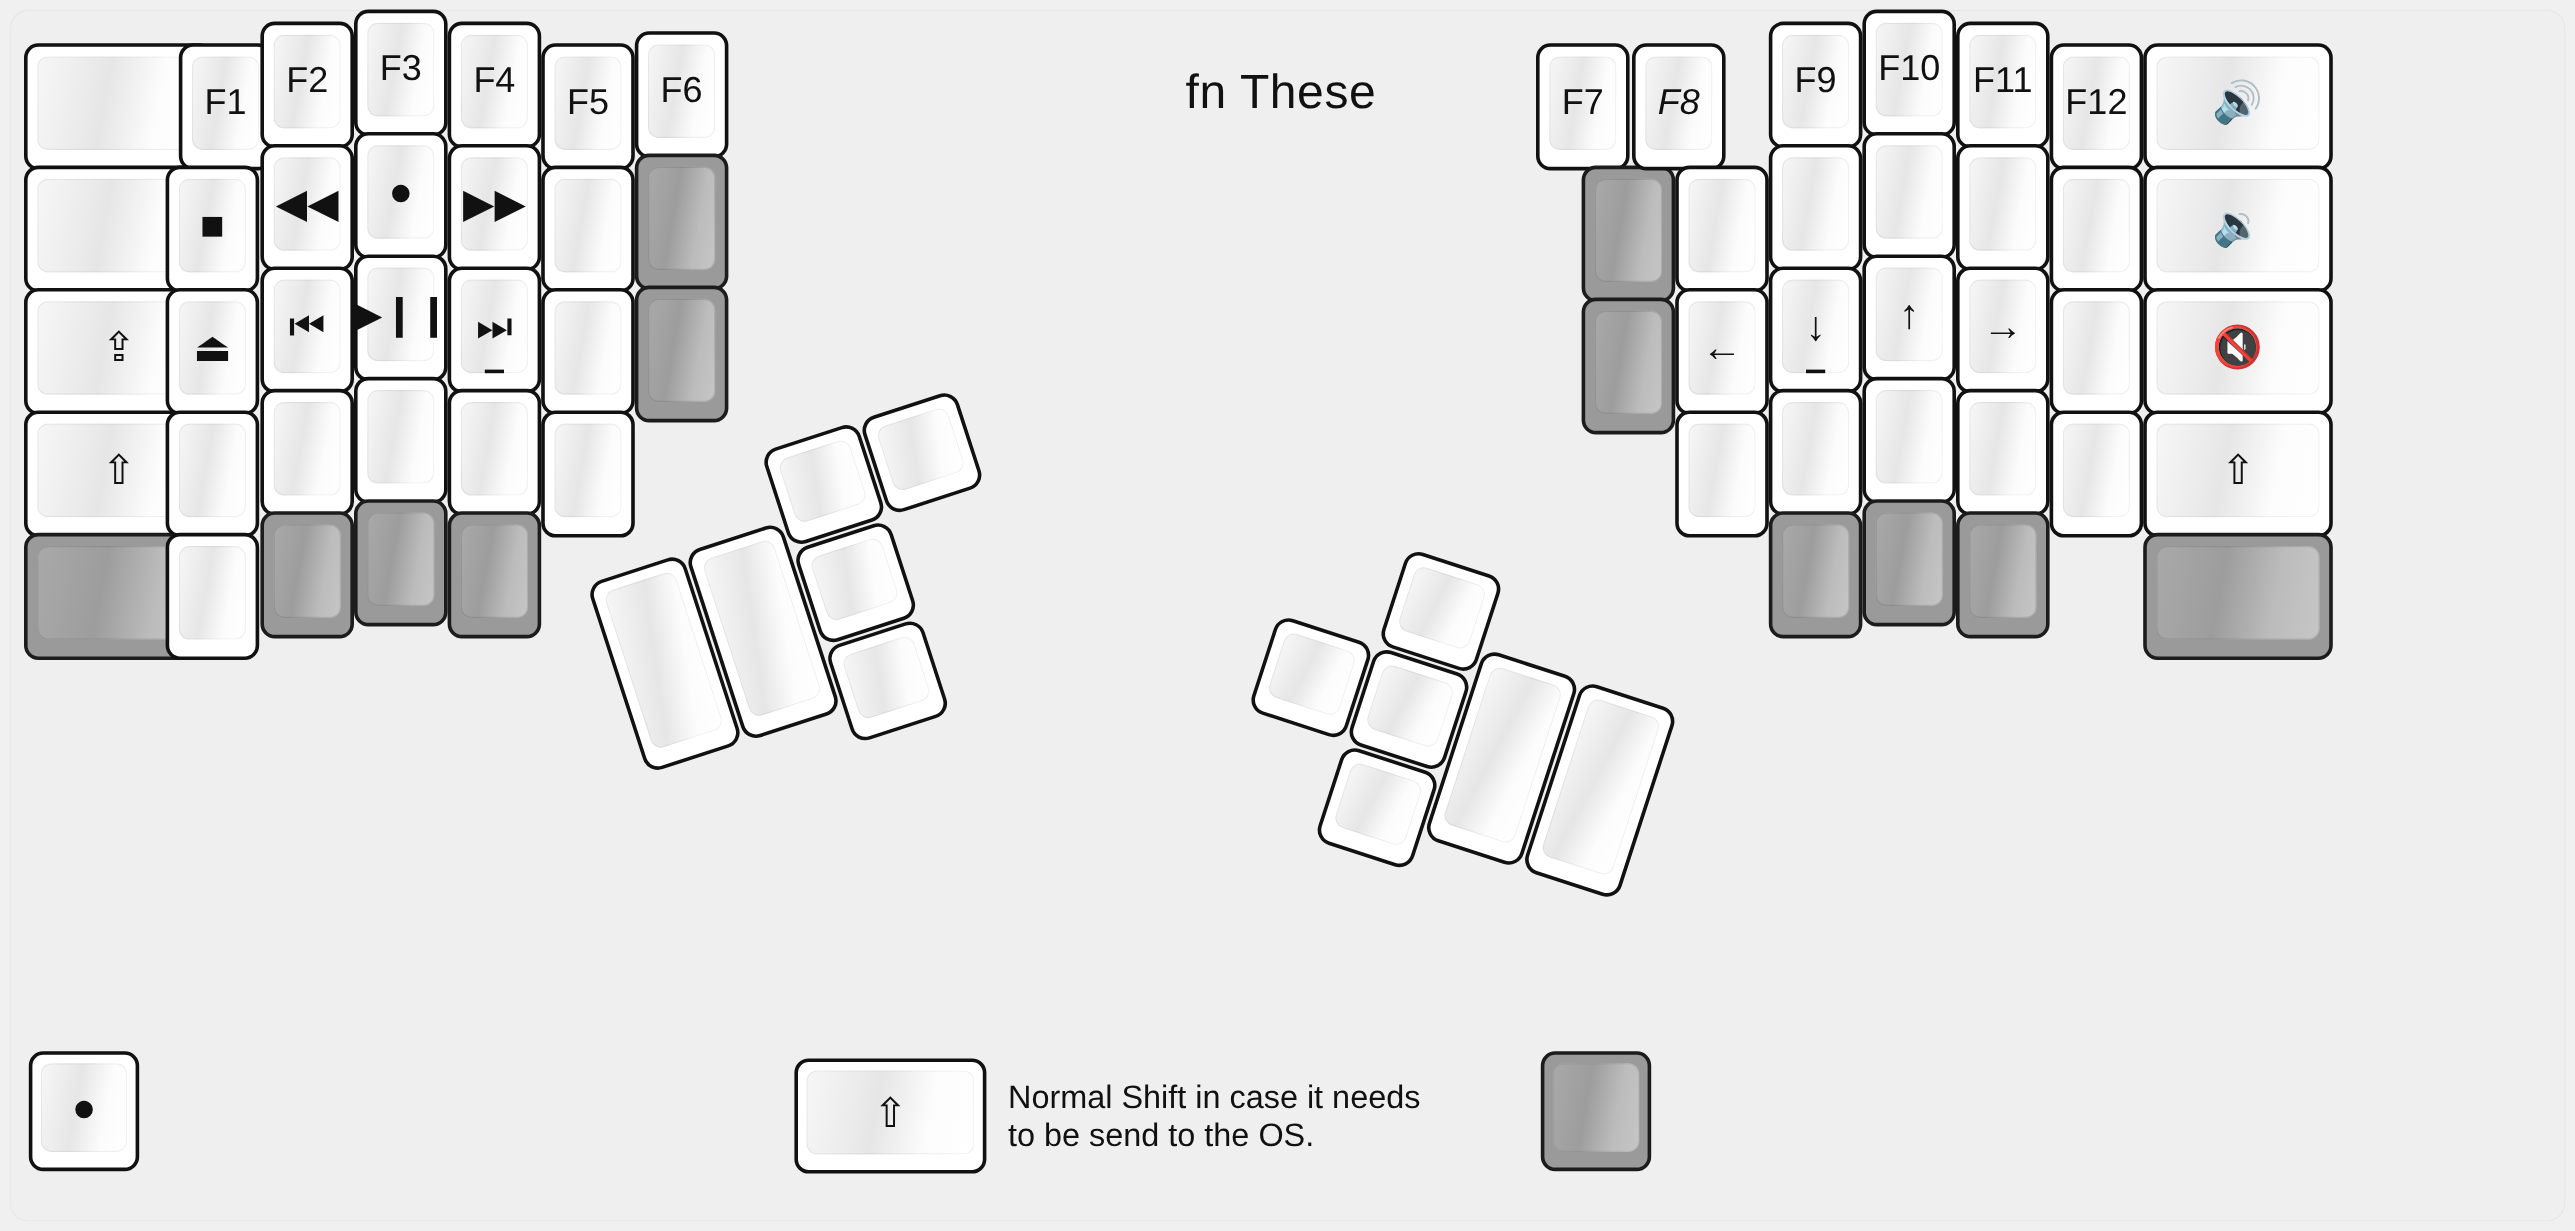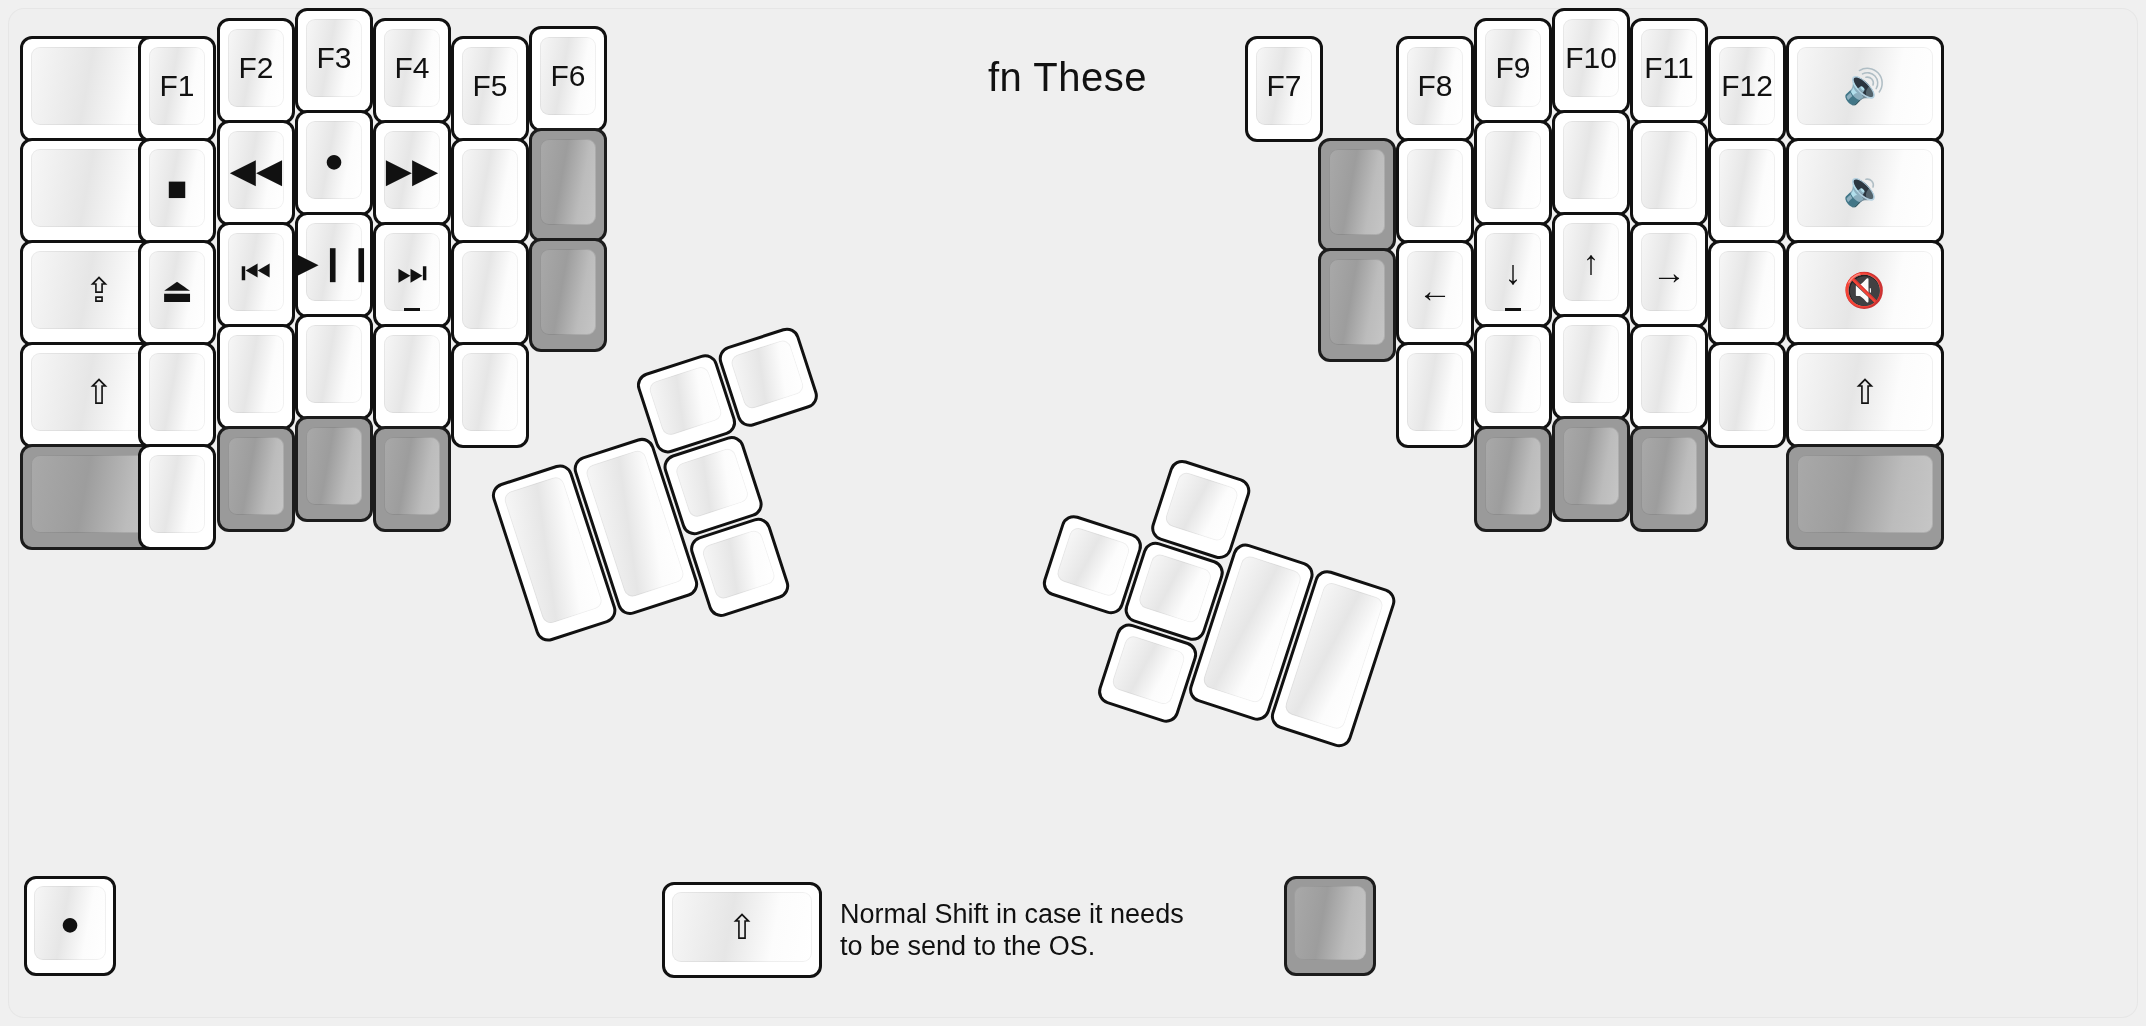--- a/index.html
+++ b/index.html
@@ -165,21 +165,21 @@
         <div class="lbl glyph">⇪</div>
       </div>
       <div class="key" style="left: 20px; top: 342px; width: 158px; height: 106px;">
         <div class="cap"></div>
         <div class="lbl glyph">⇧</div>
       </div>
       <div class="key trans" style="left: 20px; top: 444px; width: 158px; height: 106px;">
         <div class="cap"></div>
         <div class="lbl"></div>
       </div>
-      <div class="key" style="left: 138px; top: 36px; width: 78px; height: 106px;">
+      <div class="key" style="left: 149px; top: 36px; width: 78px; height: 106px;">
         <div class="cap"></div>
         <div class="lbl">F1</div>
       </div>
       <div class="key" style="left: 138px; top: 138px; width: 78px; height: 106px;">
         <div class="cap"></div>
         <div class="lbl glyph">■</div>
       </div>
       <div class="key" style="left: 138px; top: 240px; width: 78px; height: 106px;">
         <div class="cap"></div>
         <div class="lbl glyph">⏏</div>
@@ -302,33 +302,33 @@
           <div class="cap"></div>
           <div class="lbl"></div>
         </div>
         <div class="key" style="left: 258px; top: 0px; width: 84px; height: 84px;">
           <div class="cap"></div>
           <div class="lbl"></div>
         </div>
       </div>
     </div>
   <div id="right-half">
-      <div class="key" style="left: 1245px; top: 36px; width: 78px; height: 106px;">
+      <div class="key" style="left: 1280px; top: 36px; width: 78px; height: 106px;">
         <div class="cap"></div>
         <div class="lbl">F7</div>
       </div>
       <div class="key trans" style="left: 1318px; top: 138px; width: 78px; height: 114px;">
         <div class="cap"></div>
         <div class="lbl"></div>
       </div>
       <div class="key trans" style="left: 1318px; top: 248px; width: 78px; height: 114px;">
         <div class="cap"></div>
         <div class="lbl"></div>
       </div>
-      <div class="key" style="left: 1396px; top: 36px; width: 78px; height: 106px;">
+      <div class="key" style="left: 1360px; top: 36px; width: 78px; height: 106px; font-style: italic;">
         <div class="cap"></div>
         <div class="lbl">F8</div>
       </div>
       <div class="key" style="left: 1396px; top: 138px; width: 78px; height: 106px;">
         <div class="cap"></div>
         <div class="lbl"></div>
       </div>
       <div class="key" style="left: 1396px; top: 240px; width: 78px; height: 106px;">
         <div class="cap"></div>
         <div class="lbl glyph">←</div>

